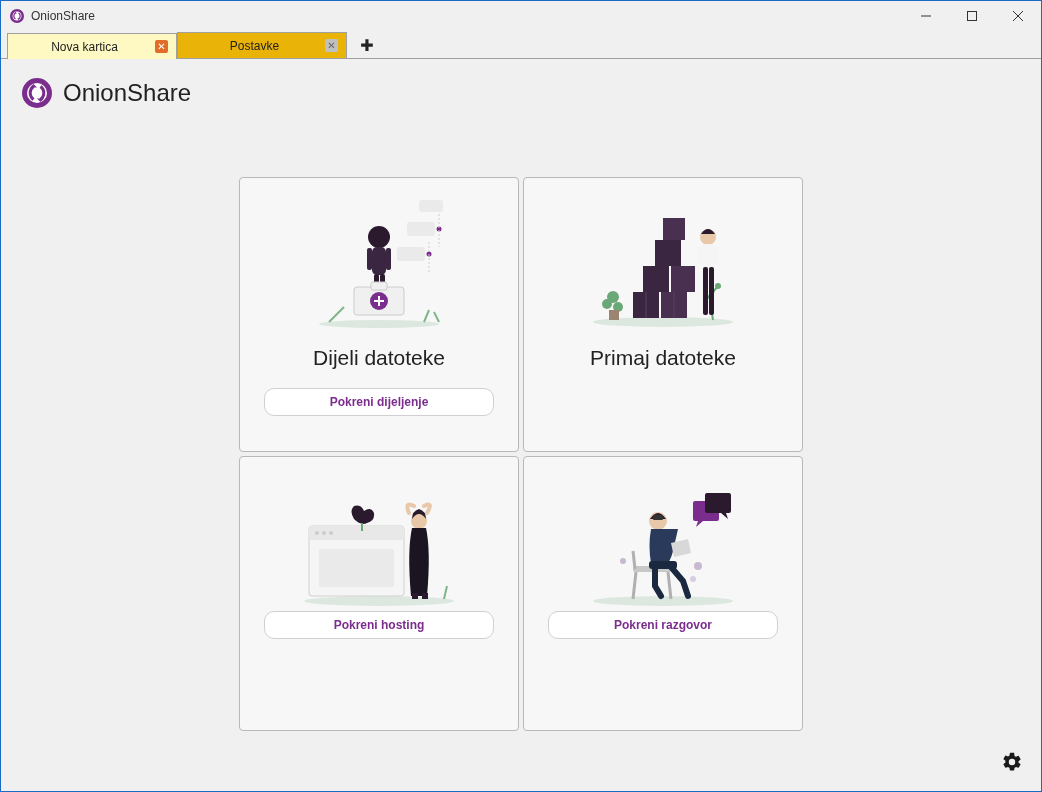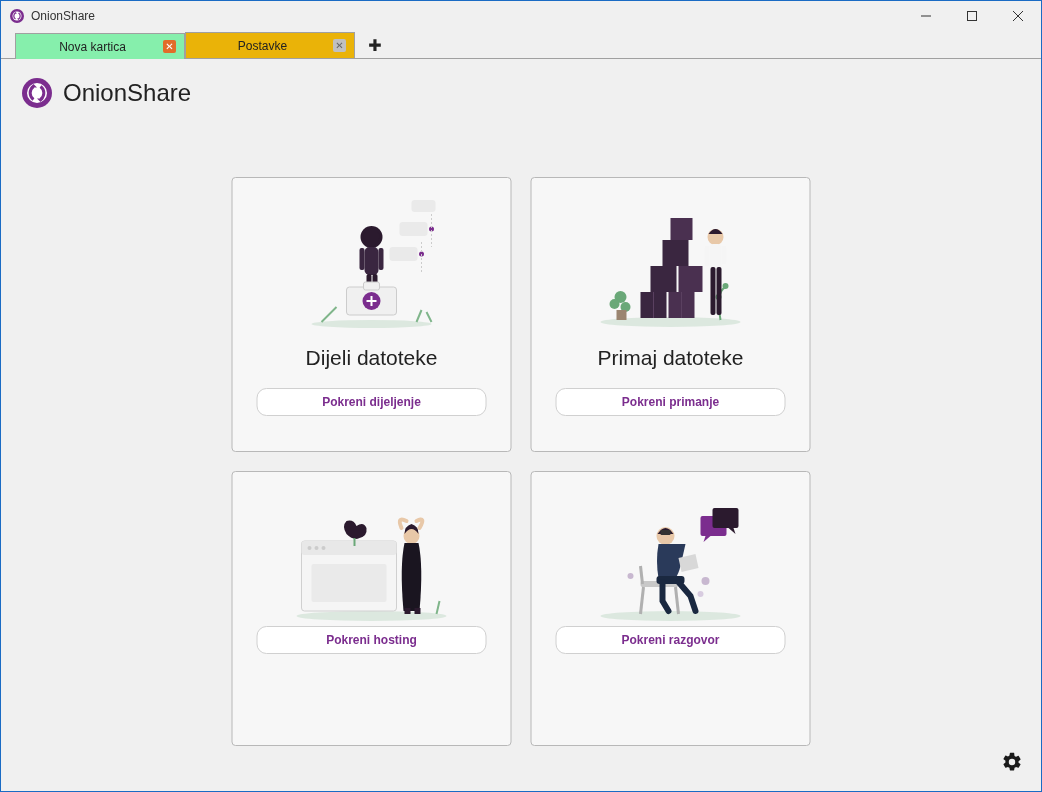--- a/index.html
+++ b/index.html
@@ -6,34 +6,34 @@
   body { background: #f0f0f0; width: 1042px; height: 792px; overflow: hidden; border: 1px solid #1a6bc4; }
   
   .titlebar { height: 30px; background: #f0f0f0; display: flex; align-items: center; padding: 0 0 0 8px; font-size: 12px; color: #333; }
   .titlebar-icon { width: 16px; height: 16px; margin-right: 6px; }
   .titlebar-title { flex: 1; }
   .titlebar-controls { display: flex; }
   .titlebar-btn { width: 46px; height: 30px; display: flex; align-items: center; justify-content: center; color: #333; }
   
   .tabbar { height: 28px; background: #f0f0f0; display: flex; align-items: flex-end; padding: 0 6px; border-bottom: 1px solid #a0a0a0; }
   .tab { height: 26px; display: flex; align-items: center; padding: 0 8px 0 14px; font-size: 12px; color: #222; border: 1px solid #a0a0a0; border-bottom: none; background: #eab308; min-width: 170px; gap: 8px; }
-  .tab.active { background: #86efac; position: relative; top: 1px; margin-left: 8px; }
+  .tab.active { background: #fef9c3; position: relative; top: 1px; }
   .tab-label { flex: 1; text-align: center; }
   .tab-close { width: 13px; height: 13px; border-radius: 2px; display: flex; align-items: center; justify-content: center; font-size: 10px; }
   .tab-close.active-x { background: #e26c29; color: #fff; }
   .tab-close.inactive-x { background: #c0c0c0; color: #666; }
   .addtab { width: 28px; height: 26px; display: flex; align-items: center; justify-content: center; font-size: 16px; color: #222; margin-left: 6px; }
   
   .content { height: calc(100% - 58px); background: #f0f0f0; position: relative; padding: 18px 20px; }
   
   .brand { display: flex; align-items: center; gap: 10px; }
   .brand-text { font-size: 24px; color: #222; font-weight: 400; }
   .brand-icon { width: 32px; height: 32px; }
   
-  .grid { position: absolute; left: 50%; top: 118px; transform: translateX(-50%); display: grid; grid-template-columns: 280px 280px; grid-template-rows: 275px 275px; gap: 19px; }
+  .grid { position: absolute; left: 50%; top: 118px; transform: translateX(-50%); display: grid; grid-template-columns: 280px 280px; grid-template-rows: 275px 275px; gap: 4px; }
   .card { background: #f7f7f7; border: 1px solid #b8b8b8; border-radius: 4px; display: flex; flex-direction: column; align-items: center; padding: 14px 16px 18px 16px; }
   .card-illus { width: 100%; height: 140px; display: flex; align-items: center; justify-content: center; }
   .card-title { font-size: 21px; color: #222; font-weight: 400; margin: 14px 0 18px 0; text-align: center; }
   .card-btn { width: 230px; height: 28px; background: #fff; border: 1px solid #d0d0d0; border-radius: 10px; color: #7b2d8e; font-size: 12px; font-weight: 600; display: flex; align-items: center; justify-content: center; }
   
   .settings-btn { position: absolute; right: 18px; bottom: 18px; width: 22px; height: 22px; }
 </style>
 </head>
 <body>
 
@@ -160,21 +160,20 @@
           <circle cx="145" cy="45" r="8" fill="#e8c8a8"></circle>
           <path d="M 138 42 Q 145 32 152 42" fill="#2b1a2e"></path>
           <rect x="139" y="52" width="12" height="24" rx="4" fill="#f5f5f5"></rect>
           <rect x="134" y="54" width="5" height="20" rx="2" fill="#f5f5f5"></rect>
           <rect x="151" y="54" width="5" height="18" rx="2" fill="#f5f5f5"></rect>
           <rect x="140" y="75" width="5" height="48" rx="2" fill="#2b1a2e"></rect>
           <rect x="146" y="75" width="5" height="48" rx="2" fill="#2b1a2e"></rect>
         </svg>
       </div>
       <div class="card-title">Primaj datoteke</div>
-      <div class="card-btn">Pokreni primanje</div>
     </div>
 
     <div class="card">
       <div class="card-illus">
         <svg viewBox="0 0 200 140" width="200" height="140">
           <ellipse cx="100" cy="130" rx="75" ry="5" fill="#dce8df"></ellipse>
 
           <rect x="30" y="55" width="95" height="70" rx="3" fill="#f5f5f5" stroke="#d0d0d0"></rect>
           <rect x="30" y="55" width="95" height="14" rx="3" fill="#e8e8e8"></rect>
           <circle cx="38" cy="62" r="2" fill="#ccc"></circle>

